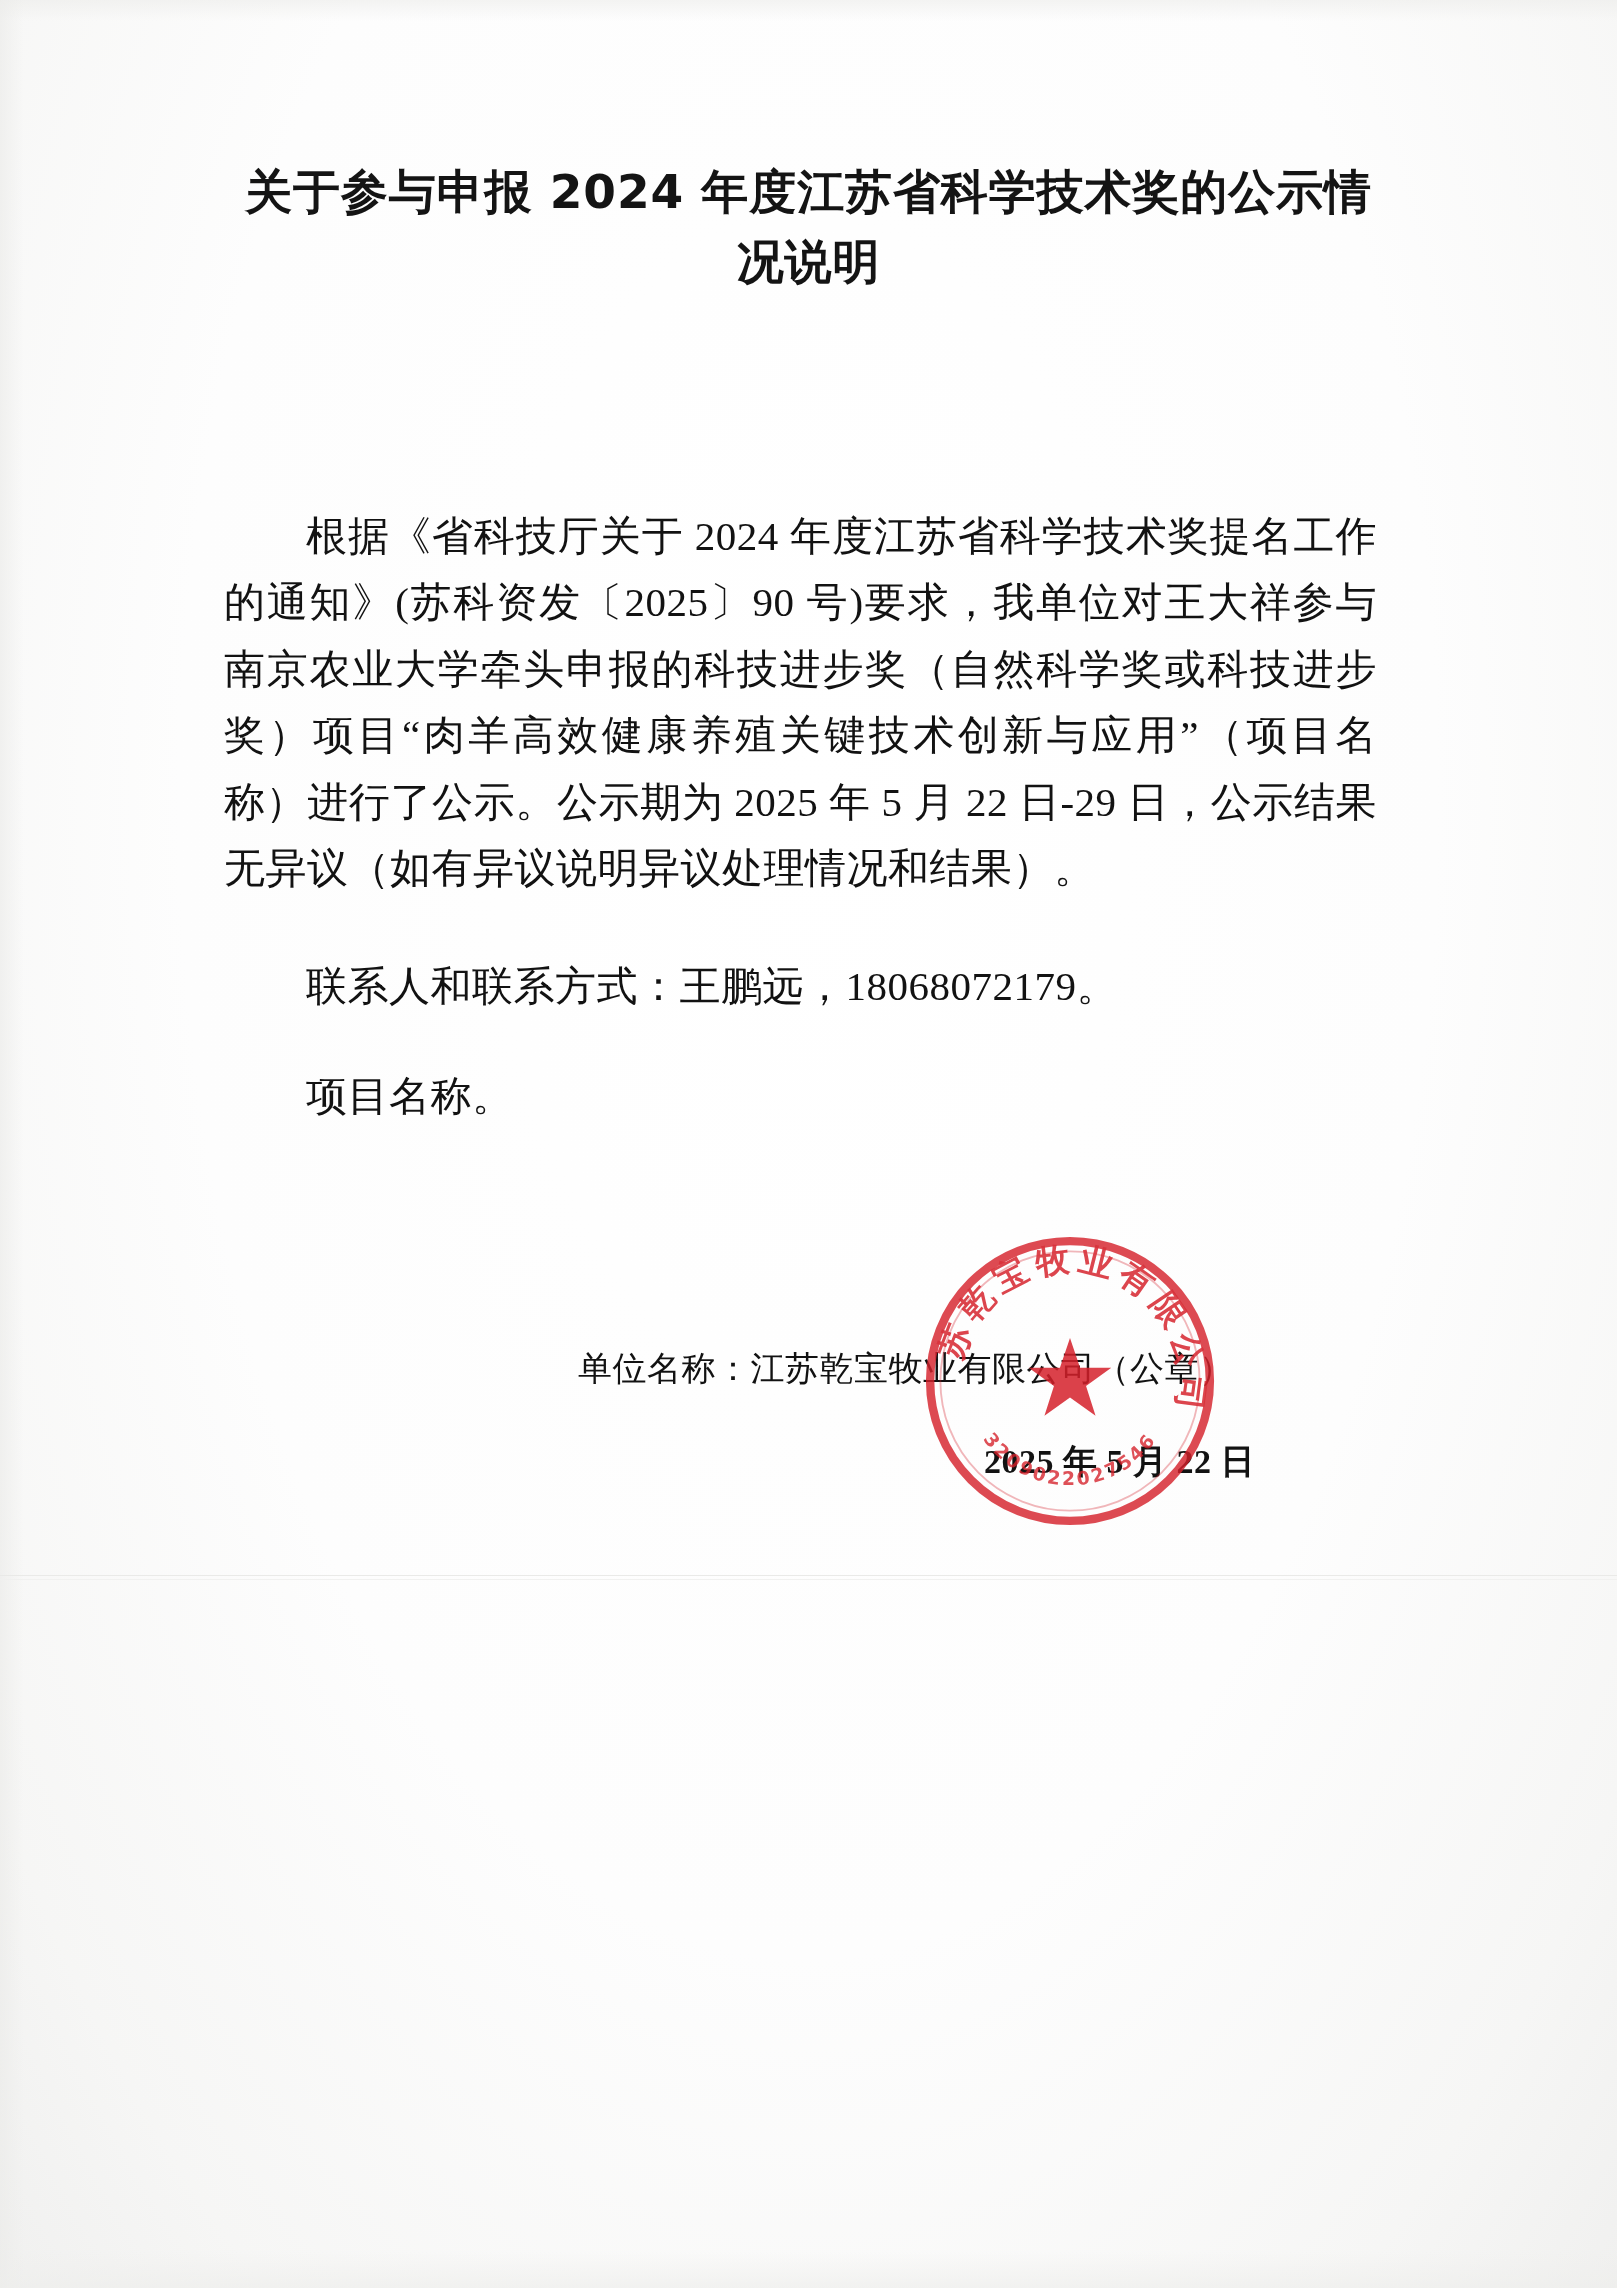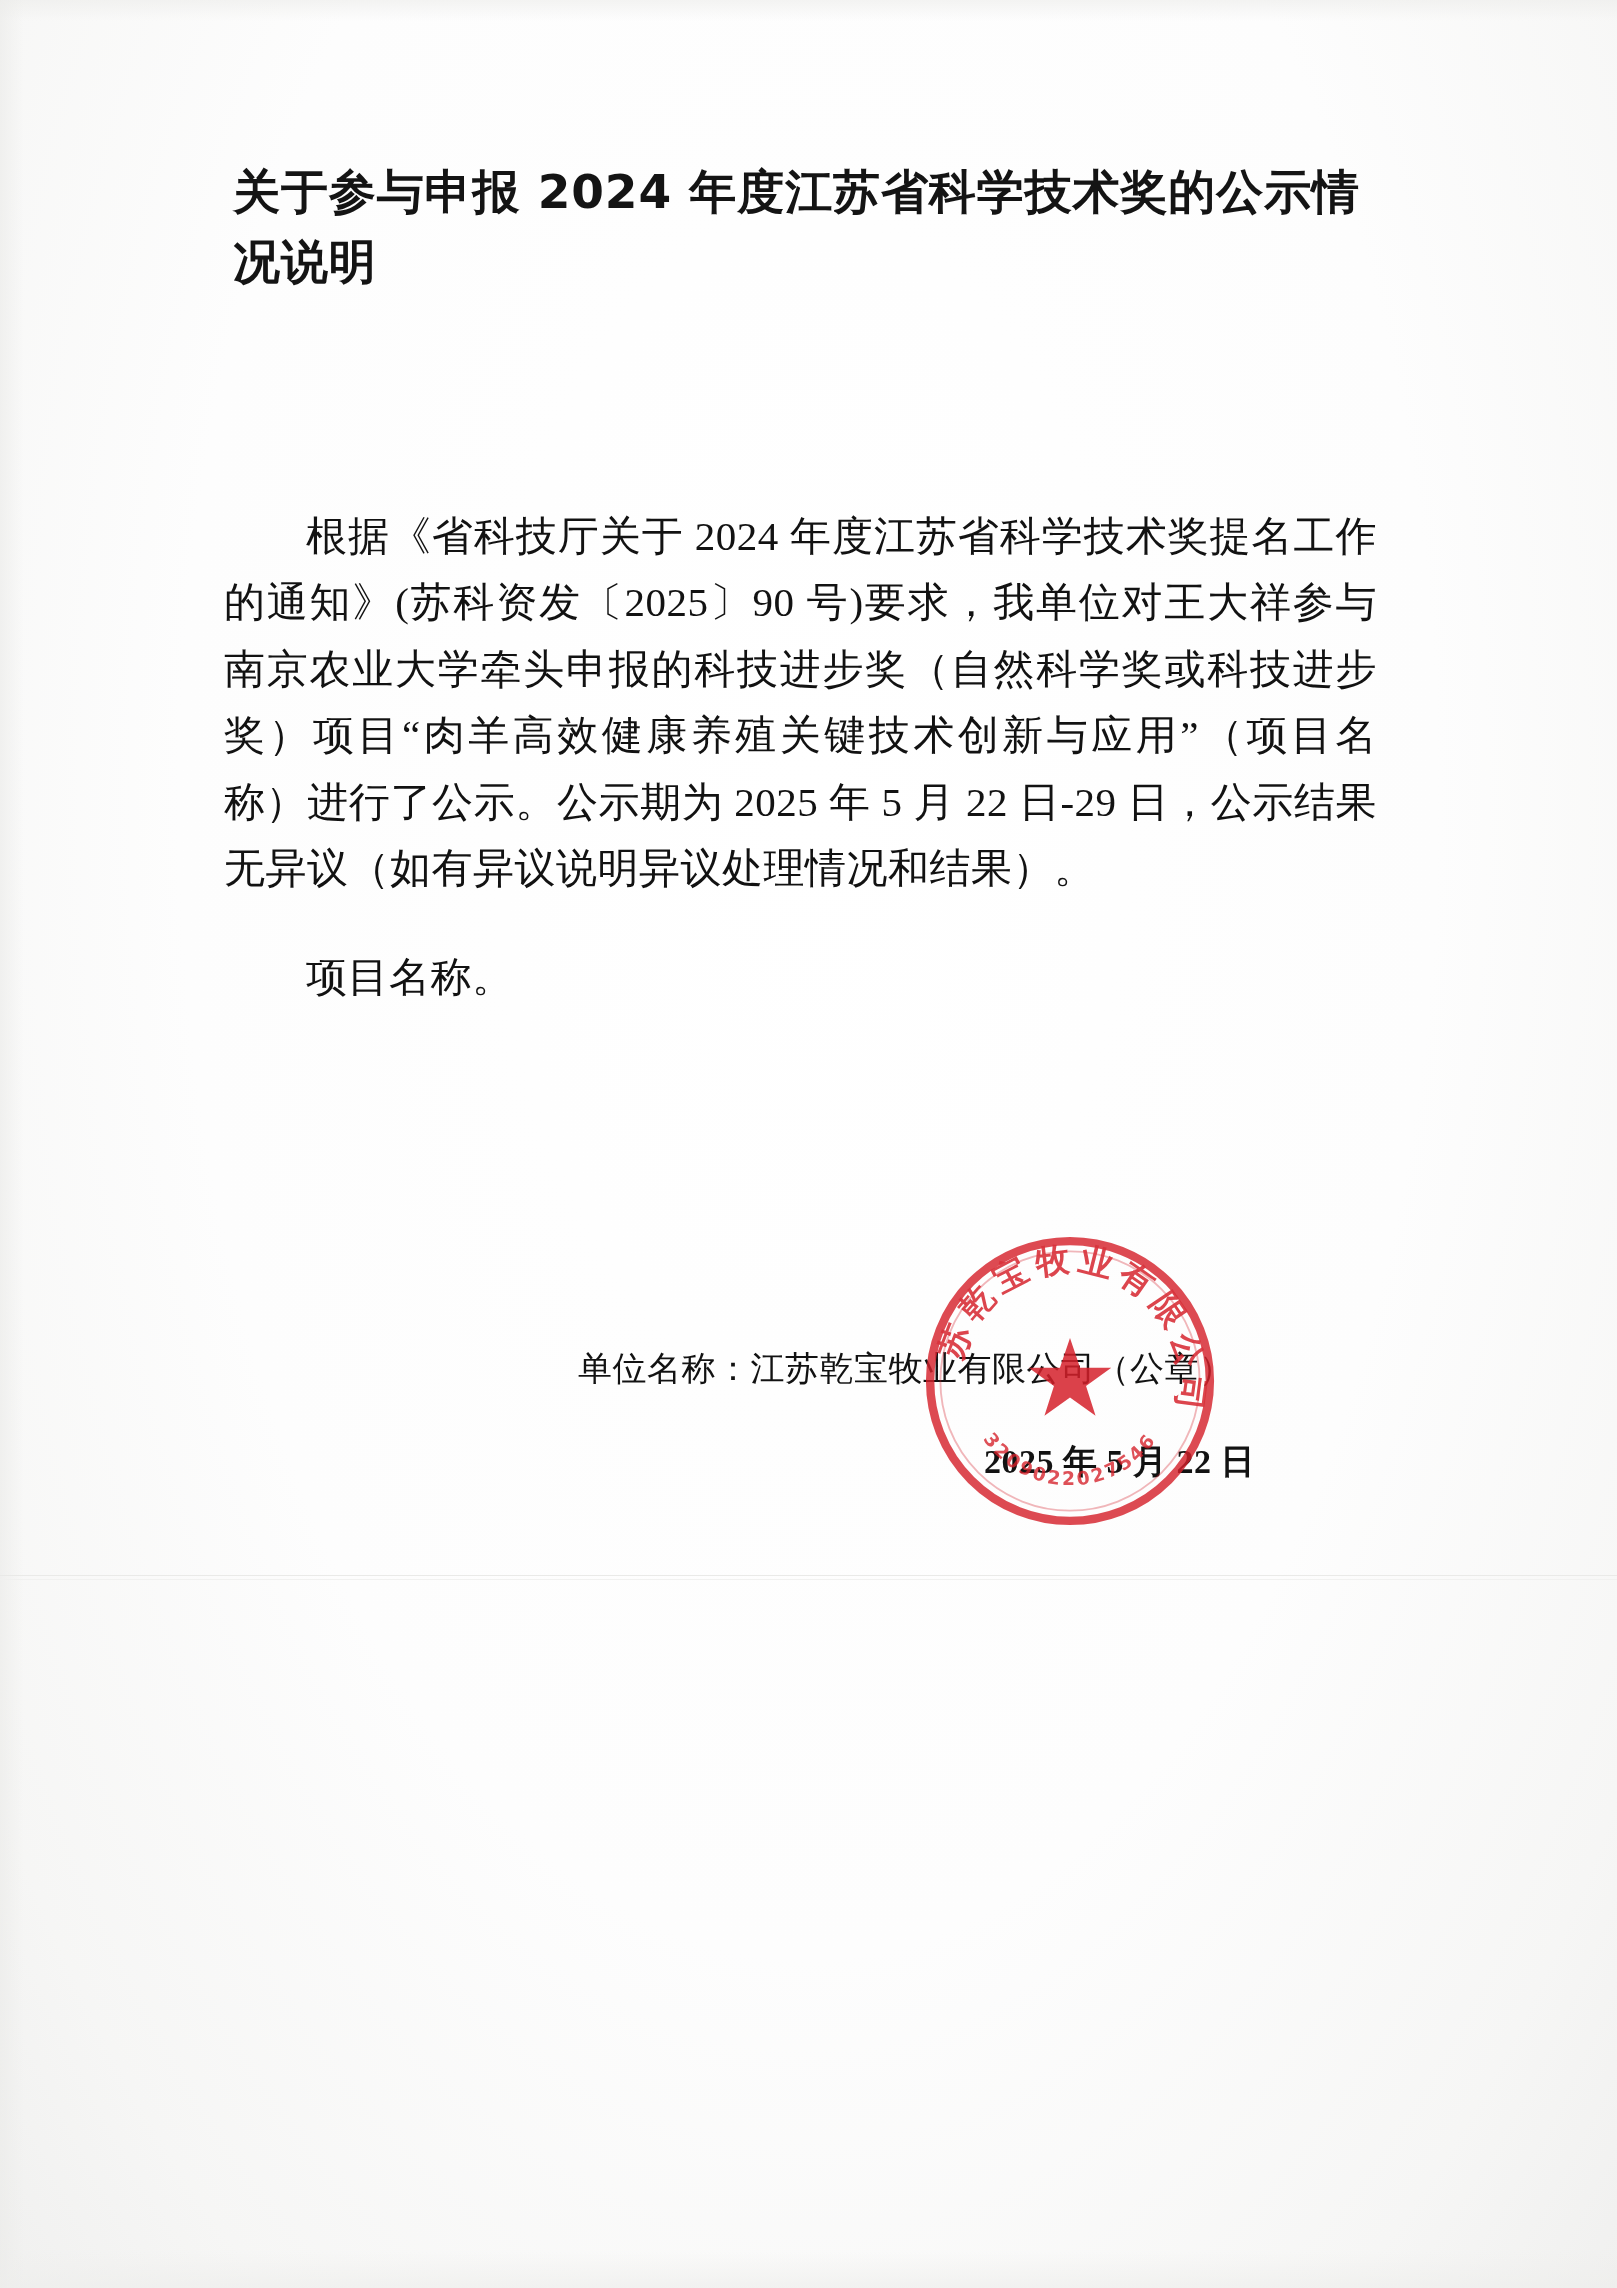--- a/index.html
+++ b/index.html
@@ -62,20 +62,21 @@
     left: 0; top: 0;
     width: 1617px;
   }
 
   
   .doc-title {
     position: absolute;
     left: 233px;
     top: 157px;
     width: 1151px;
+    text-align: center;
     font-family: "DejaVu Sans", sans-serif;
     font-weight: bold;
     font-size: 47px;
     line-height: 1.48;
     color: #141414;
     letter-spacing: 0.9px;
   }
 
   
   .body-block {
@@ -148,20 +149,21 @@
   <div class="edge-shade-bottom"></div>
   <div class="scan-line a"></div>
   <div class="scan-line b"></div>
 
   <div class="content">
 
     <div class="doc-title">关于参与申报 2024 年度江苏省科学技术奖的公示情况说明</div>
 
     <div class="body-block">
       <p class="para indent">根据《省科技厅关于 2024 年度江苏省科学技术奖提名工作的通知》(苏科资发〔2025〕90 号)要求，我单位对王大祥参与南京农业大学牵头申报的科技进步奖（自然科学奖或科技进步奖）项目“肉羊高效健康养殖关键技术创新与应用”（项目名称）进行了公示。公示期为 2025 年 5 月 22 日-29 日，公示结果无异议（如有异议说明异议处理情况和结果）。</p>
+      <p class="para indent para-contact">联系人和联系方式：王鹏远，18068072179。</p>
       <p class="para indent para-note">项目名称。</p>
     </div>
 
     <div class="sign-block">
       <div class="sign-line">单位名称：江苏乾宝牧业有限公司（公章）</div>
       <div class="sign-date">2025 年 5 月 22 日</div>
     </div>
 
     <div class="seal">
       <svg width="304" height="304" viewBox="0 0 326 326" xmlns="http://www.w3.org/2000/svg">

